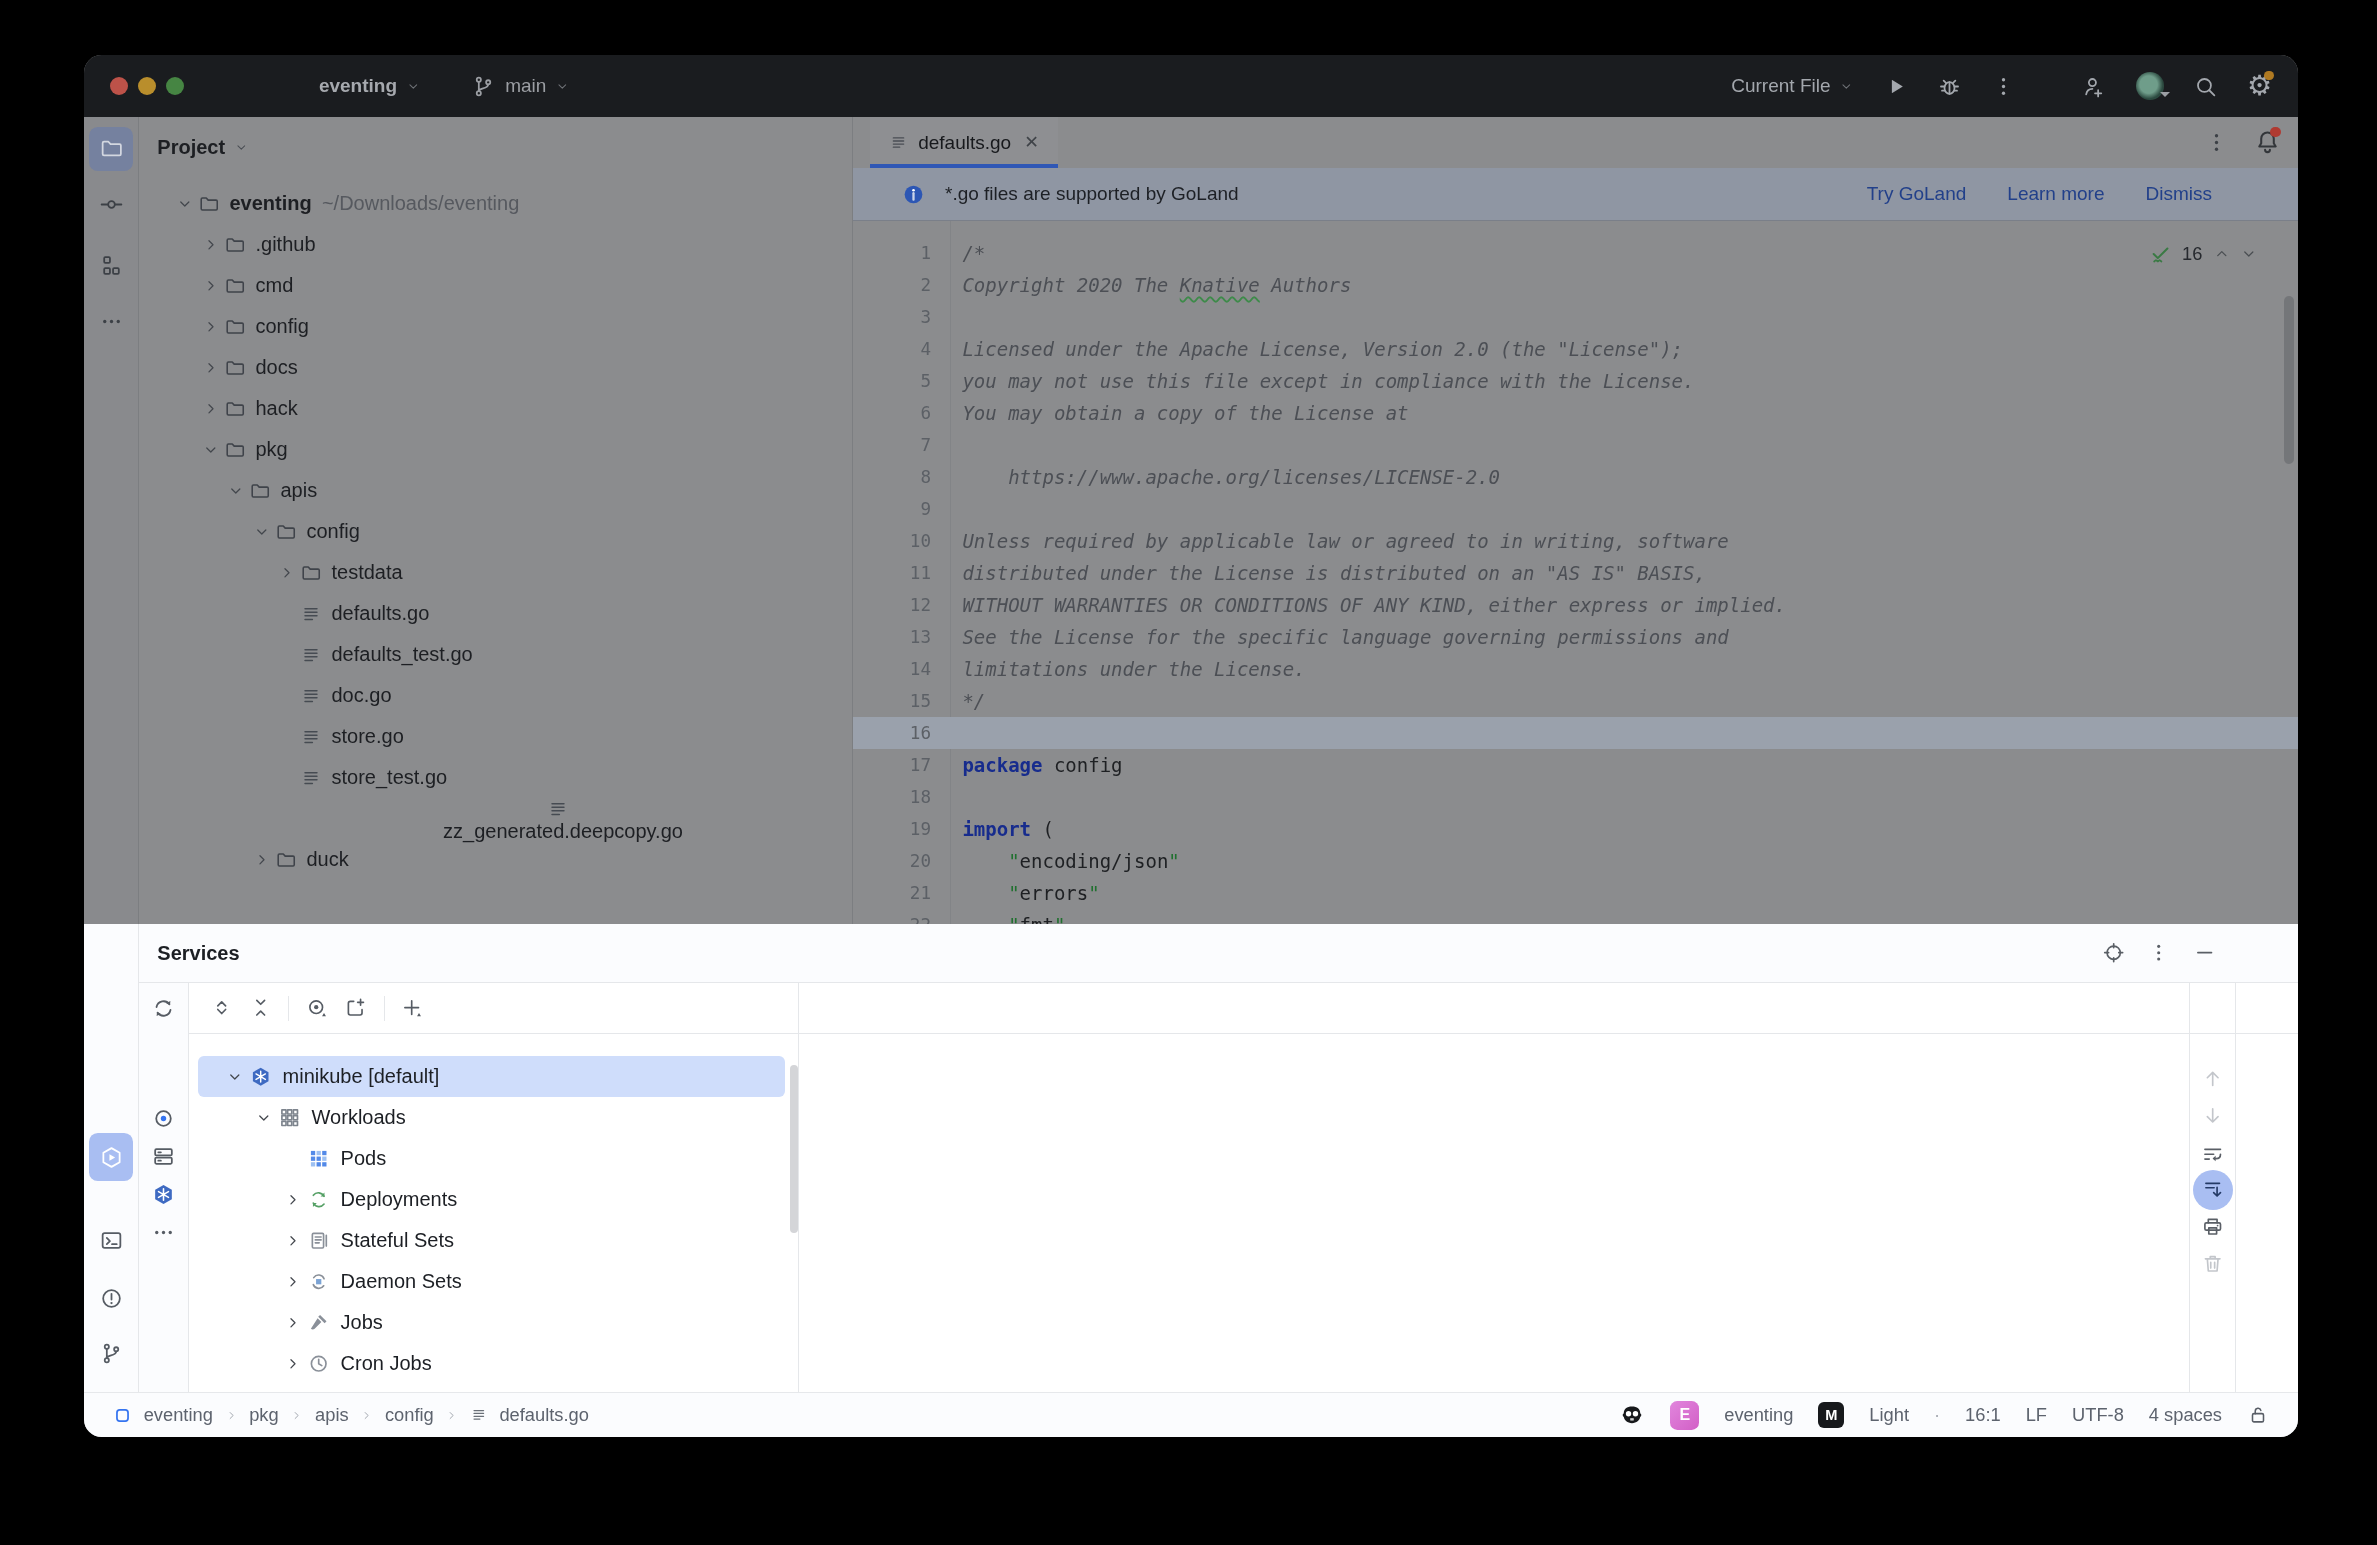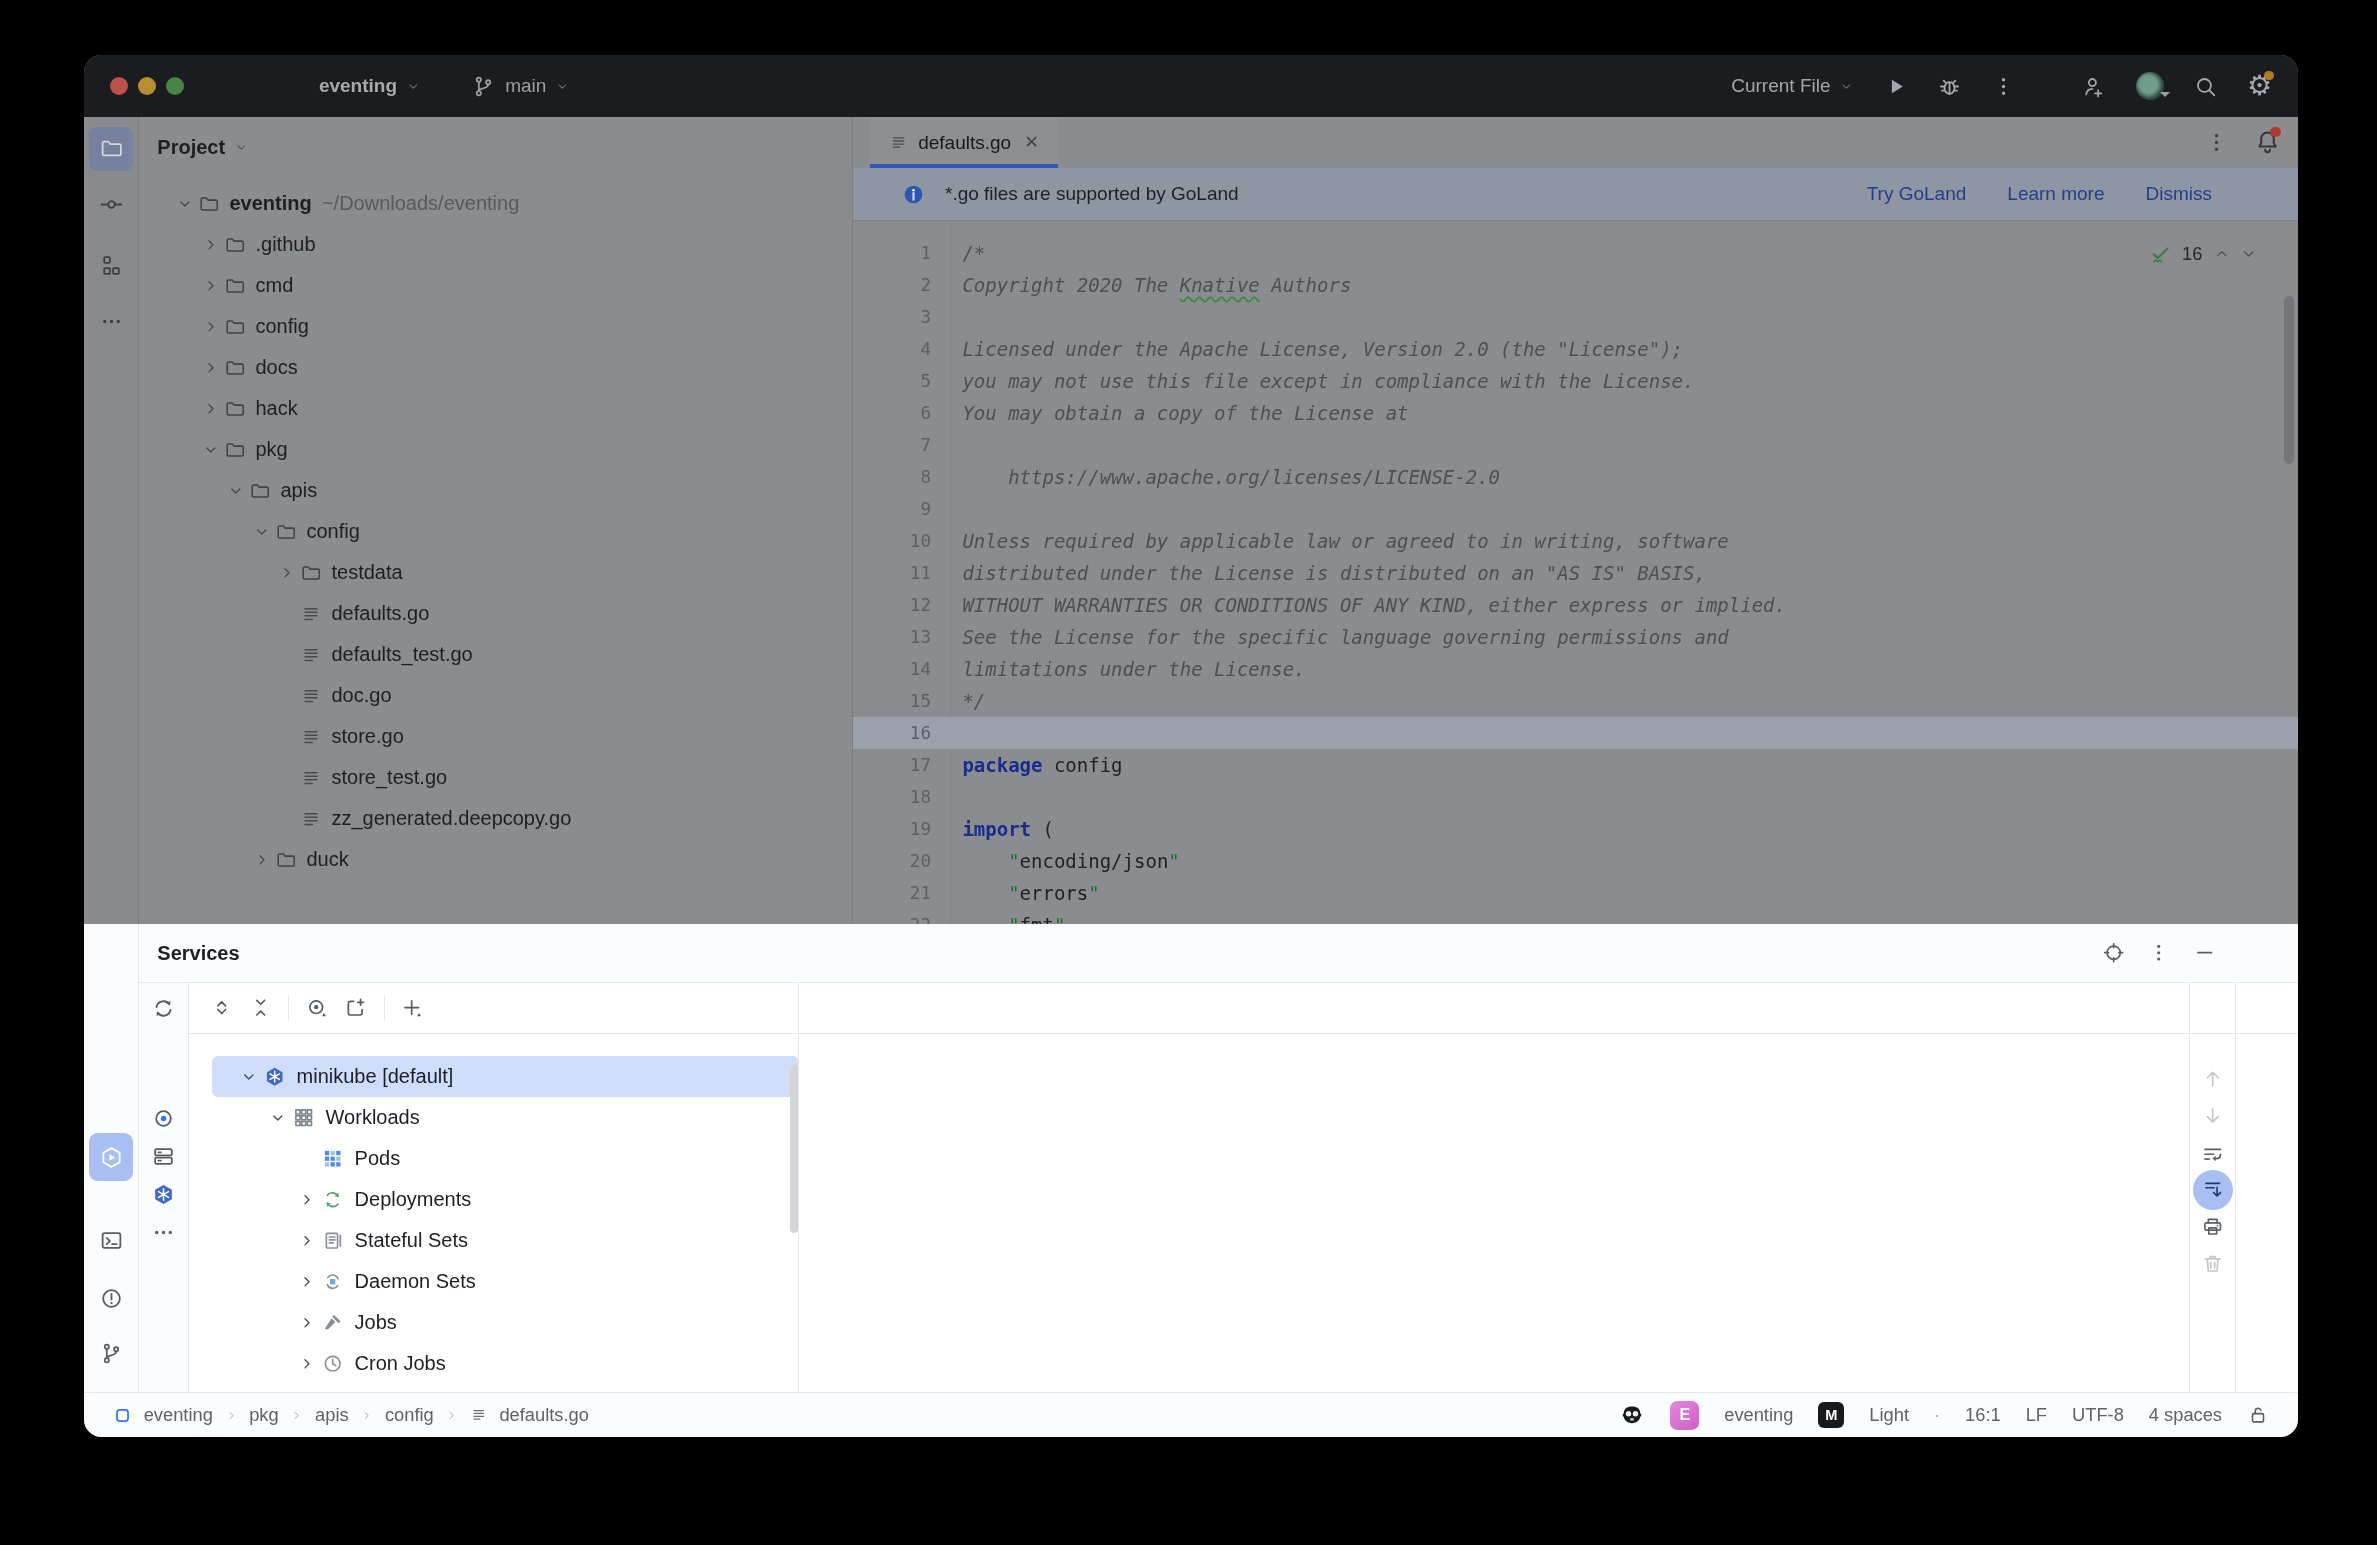--- a/index.html
+++ b/index.html
@@ -110,21 +110,21 @@
                border-bottom:0.7px solid #e5e7ea; display:flex; align-items:center; padding:0 82px 0 18.3px;
                font-size:20px; font-weight:bold; color:#1c1f24; }
   .sv-header-icons { margin-left:auto; display:flex; gap:22px; color:#5a5f66; }
   .sv-header-icons .ic { width:23.4px; height:23.4px; }
   .sv-leftcol { position:absolute; left:0; top:59px; bottom:0; width:50px; background:#fbfcfe; border-right:0.7px solid #e5e7ea; }
   .sv-leftcol .sbt { position:absolute; left:12.4px; width:25px; height:25px; color:#565c64; }
   .sv-toolbar { position:absolute; left:50px; top:59px; right:0; height:51px; border-bottom:0.7px solid #e5e7ea;
                 display:flex; align-items:center; gap:16px; padding-left:20.5px; color:#565c64; }
   .sv-toolbar .ic { width:23.4px; height:23.4px; }
   .sv-toolbar .vsep { width:0.7px; height:25px; background:#e5e7ea; }
-  .sv-tree { position:absolute; left:64px; top:132px; width:609px; }
+  .sv-tree { position:absolute; left:50px; top:132px; width:609px; }
   .svrow { display:flex; align-items:center; height:41px; font-size:20px; color:#1c1f24; position:relative; }
   .svrow .bgsel { position:absolute; left:8.8px; right:13px; top:0; bottom:0; background:#cfddfb; border-radius:5.9px; }
   .svrow .inner { display:flex; align-items:center; position:relative; }
   .svrow .slot { width:29px; height:22px; display:flex; align-items:center; justify-content:center; color:#43474d; }
   .svrow .slot .ic { width:17.6px; height:17.6px; }
   .svrow .nicon { width:23.4px; height:23.4px; margin-right:10.2px; color:#8a9099; }
   .sv-divider { position:absolute; left:659px; top:59px; bottom:0; width:0.7px; background:#e5e7ea; }
   .sv-scroll { position:absolute; left:651px; top:141px; width:8px; height:168px; background:#d4d5d8; border-radius:4.4px; }
   .sv-rt-line1 { position:absolute; left:2050px; top:59px; bottom:0; width:0.7px; background:#e5e7ea; }
   .sv-rt-line2 { position:absolute; left:2096px; top:59px; bottom:0; width:0.7px; background:#e5e7ea; }
@@ -504,21 +504,21 @@
           </div>
           <div class="trow" style="padding-left: 135px;">
             <span class="slot"></span>
             <span class="ic nicon" style="color: rgb(70, 75, 82);">
               <svg viewBox="0 0 24 24">
                 <path d="M5.5 6.2h13M5.5 10.1h13M5.5 14h13M5.5 17.9h8"></path>
               </svg>
             </span>
             <span class="lbl">store_test.go</span>
           </div>
-          <div class="trow" style="padding-left: 135px;">
+          <div class="trow" style="padding-left: 135px; flex-direction: column;">
             <span class="slot"></span>
             <span class="ic nicon" style="color: rgb(70, 75, 82);">
               <svg viewBox="0 0 24 24">
                 <path d="M5.5 6.2h13M5.5 10.1h13M5.5 14h13M5.5 17.9h8"></path>
               </svg>
             </span>
             <span class="lbl">zz_generated.deepcopy.go</span>
           </div>
           <div class="trow" style="padding-left: 110px;">
             <span class="slot">

